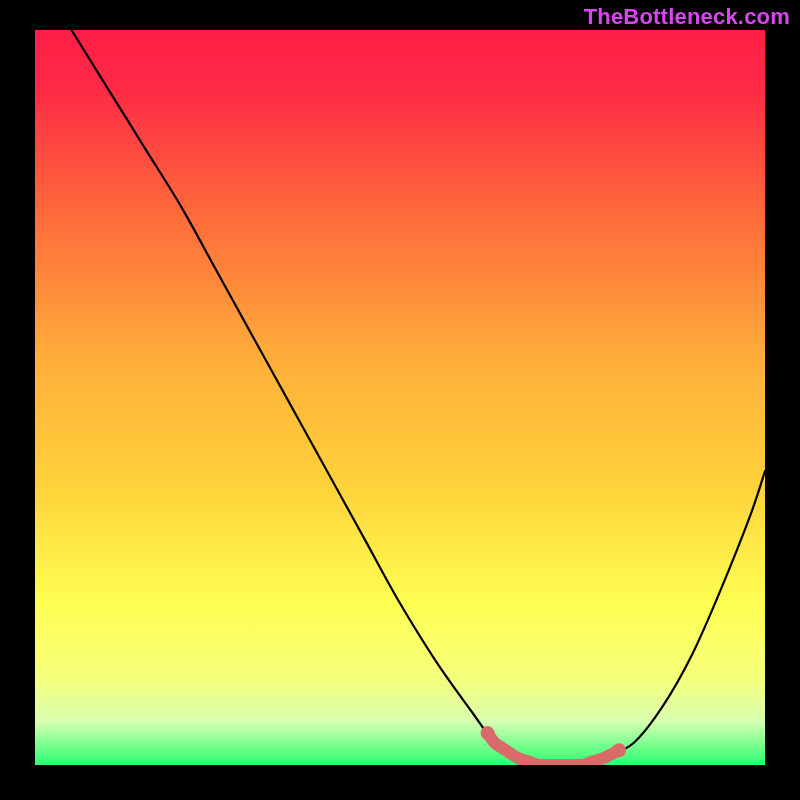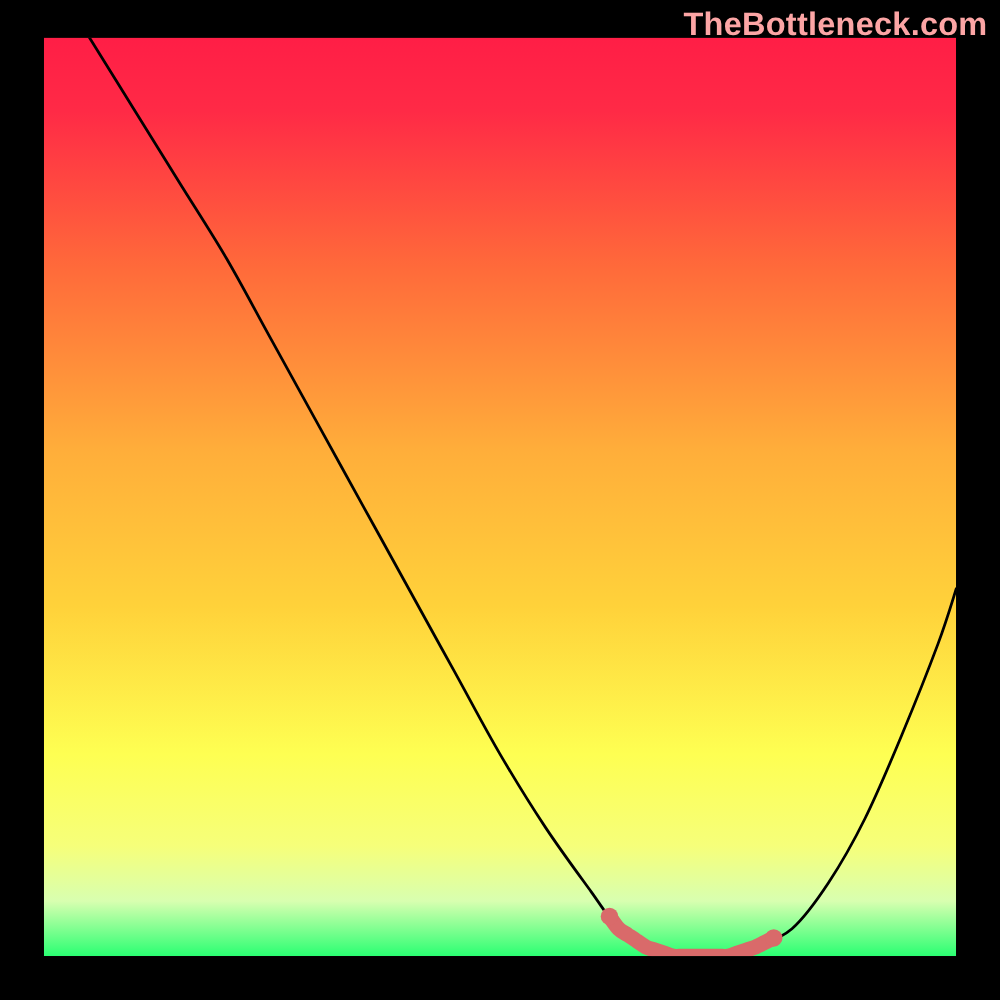--- a/index.html
+++ b/index.html
@@ -14,22 +14,22 @@
   .frame {
     position: relative;
     width: 800px;
     height: 800px;
     background: #000;
   }
   .attribution {
     position: absolute;
     top: 4px;
     right: 10px;
-    color: #fca5a5;
-    font-size: 26px;
+    color: #d946ef;
+    font-size: 22px;
     font-weight: 600;
     letter-spacing: 0.2px;
     z-index: 5;
   }
   .plot-area {
     position: absolute;
     left: 35px;
     top: 30px;
     width: 730px;
     height: 735px;

